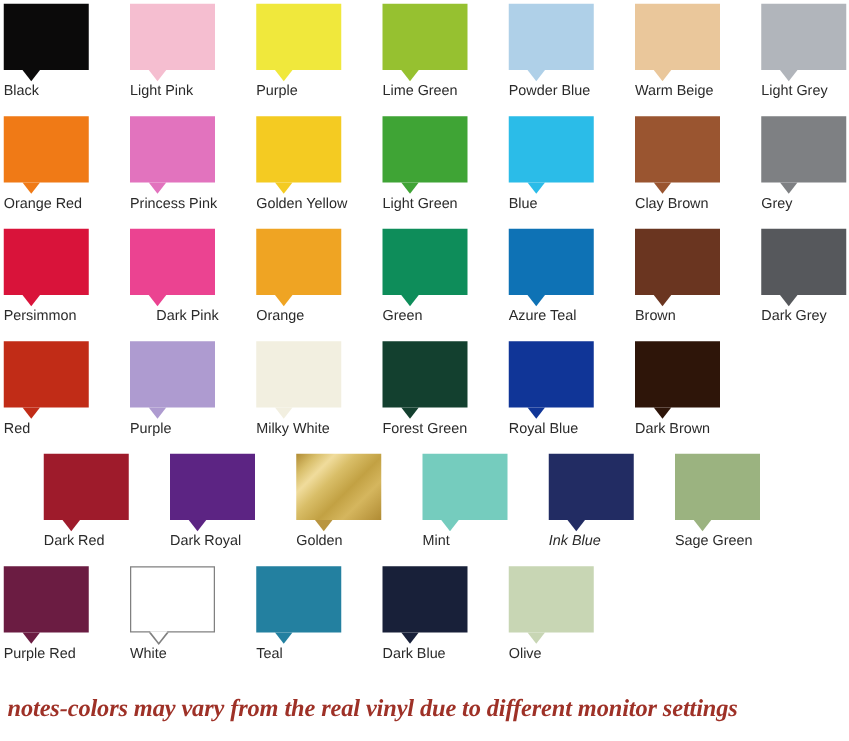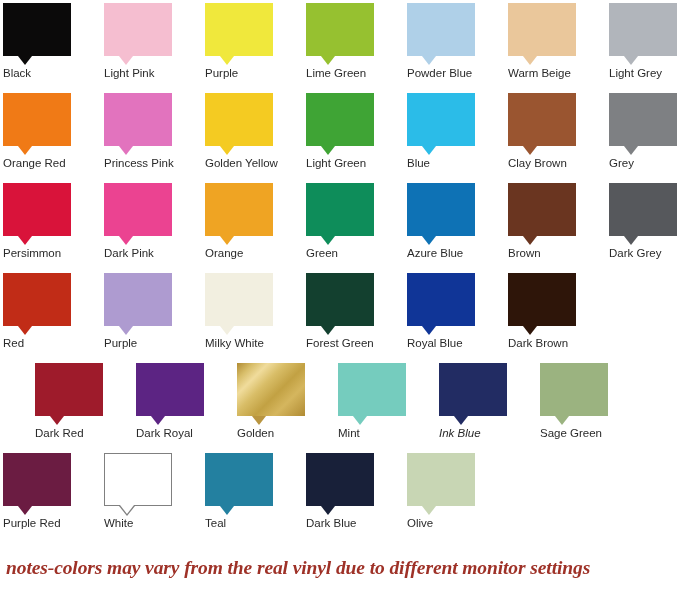--- a/index.html
+++ b/index.html
@@ -211,21 +211,21 @@
           <div class="swatch-label">Grey</div>
         </div>
       </div>
       <div class="swatch-row" style="height: 90px;">
         <div class="swatch-cell" style="left: 3px;">
           <div class="swatch-chip" style="background: rgb(217, 19, 58);">
             <div class="swatch-tail" style="border-top-color: rgb(217, 19, 58);"></div>
           </div>
           <div class="swatch-label">Persimmon</div>
         </div>
-        <div class="swatch-cell" style="left: 104px;">
+        <div class="swatch-cell" style="left: 104px; text-align: center;">
           <div class="swatch-chip" style="background: rgb(235, 67, 145);">
             <div class="swatch-tail" style="border-top-color: rgb(235, 67, 145);"></div>
           </div>
           <div class="swatch-label">Dark Pink</div>
         </div>
         <div class="swatch-cell" style="left: 205px;">
           <div class="swatch-chip" style="background: rgb(239, 164, 35);">
             <div class="swatch-tail" style="border-top-color: rgb(239, 164, 35);"></div>
           </div>
           <div class="swatch-label">Orange</div>
@@ -233,21 +233,21 @@
         <div class="swatch-cell" style="left: 306px;">
           <div class="swatch-chip" style="background: rgb(14, 141, 90);">
             <div class="swatch-tail" style="border-top-color: rgb(14, 141, 90);"></div>
           </div>
           <div class="swatch-label">Green</div>
         </div>
         <div class="swatch-cell" style="left: 407px;">
           <div class="swatch-chip" style="background: rgb(14, 114, 181);">
             <div class="swatch-tail" style="border-top-color: rgb(14, 114, 181);"></div>
           </div>
-          <div class="swatch-label">Azure Blue</div>
+          <div class="swatch-label">Azure Teal</div>
         </div>
         <div class="swatch-cell" style="left: 508px;">
           <div class="swatch-chip" style="background: rgb(106, 53, 32);">
             <div class="swatch-tail" style="border-top-color: rgb(106, 53, 32);"></div>
           </div>
           <div class="swatch-label">Brown</div>
         </div>
         <div class="swatch-cell" style="left: 609px;">
           <div class="swatch-chip" style="background: rgb(86, 88, 92);">
             <div class="swatch-tail" style="border-top-color: rgb(86, 88, 92);"></div>

